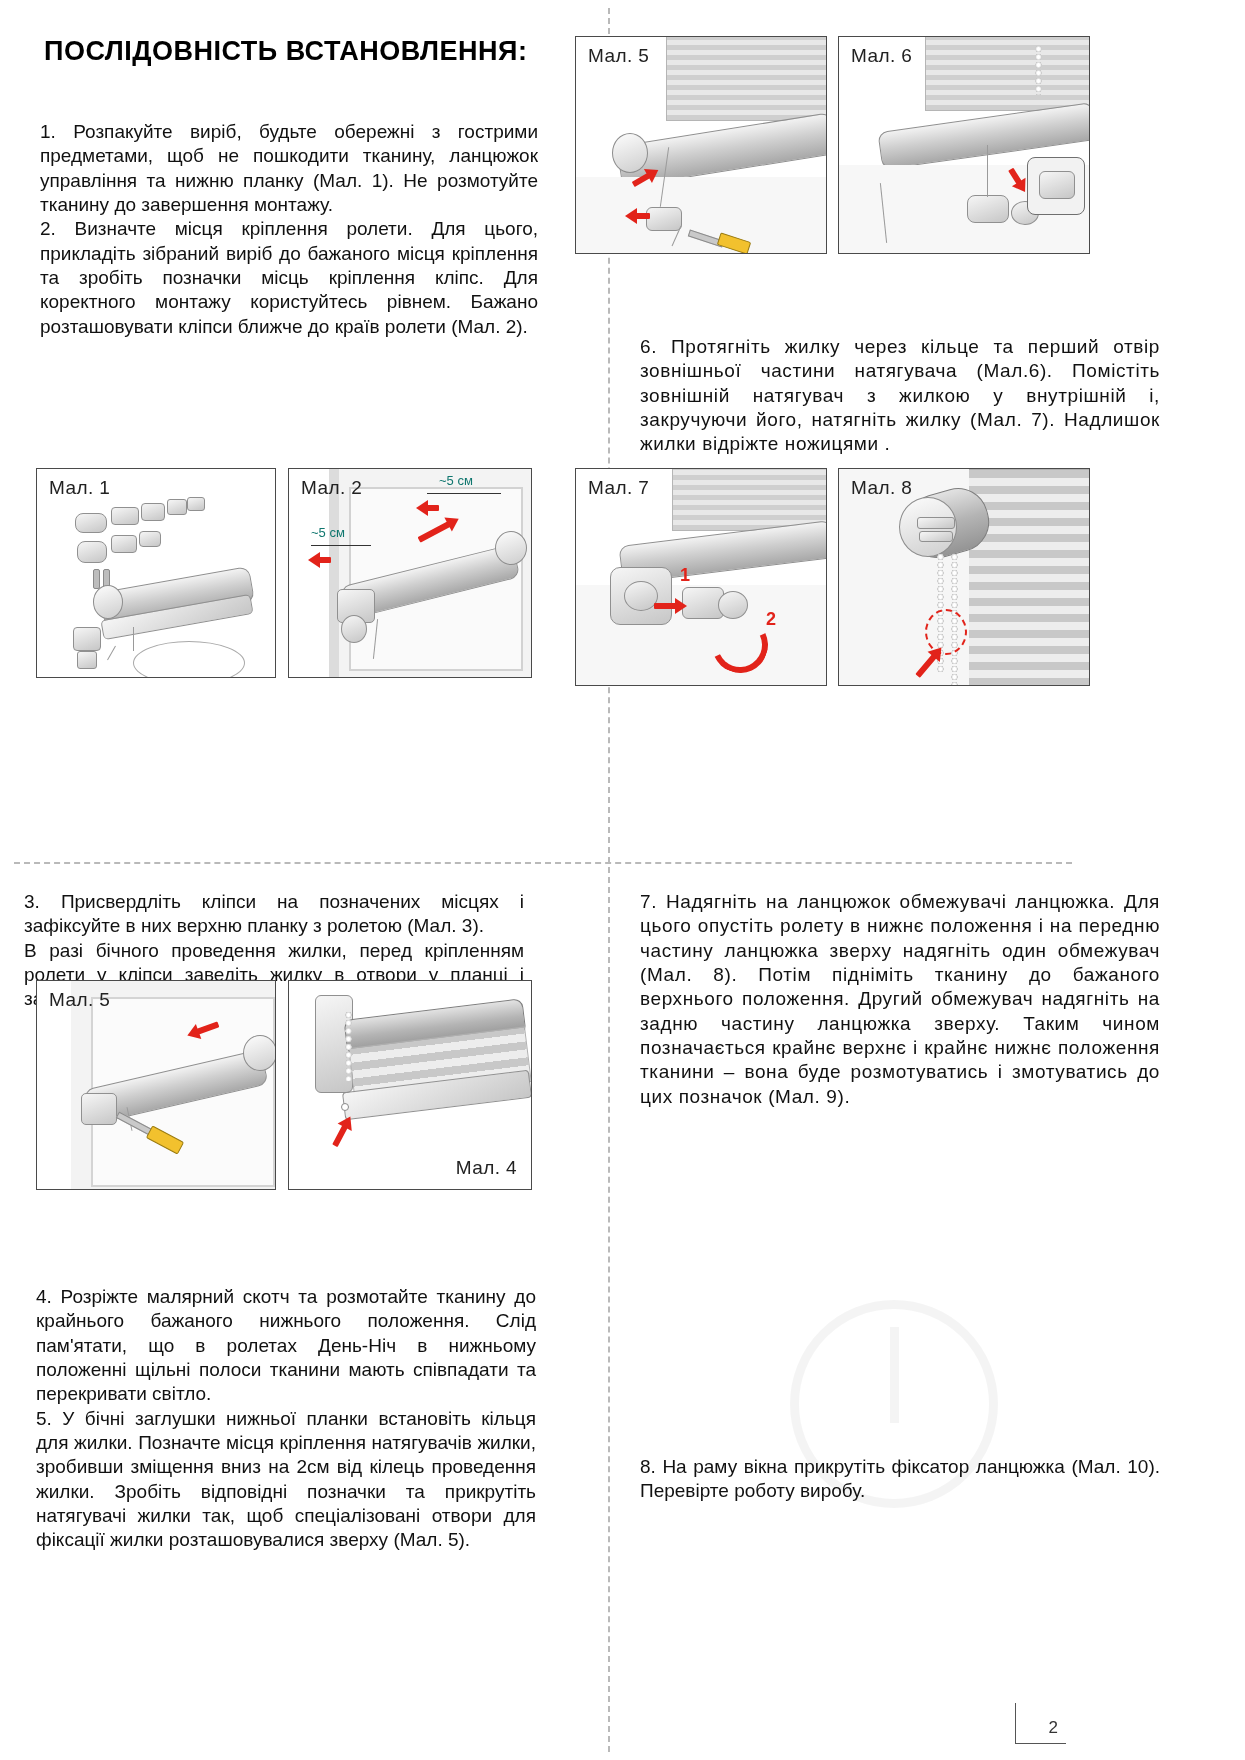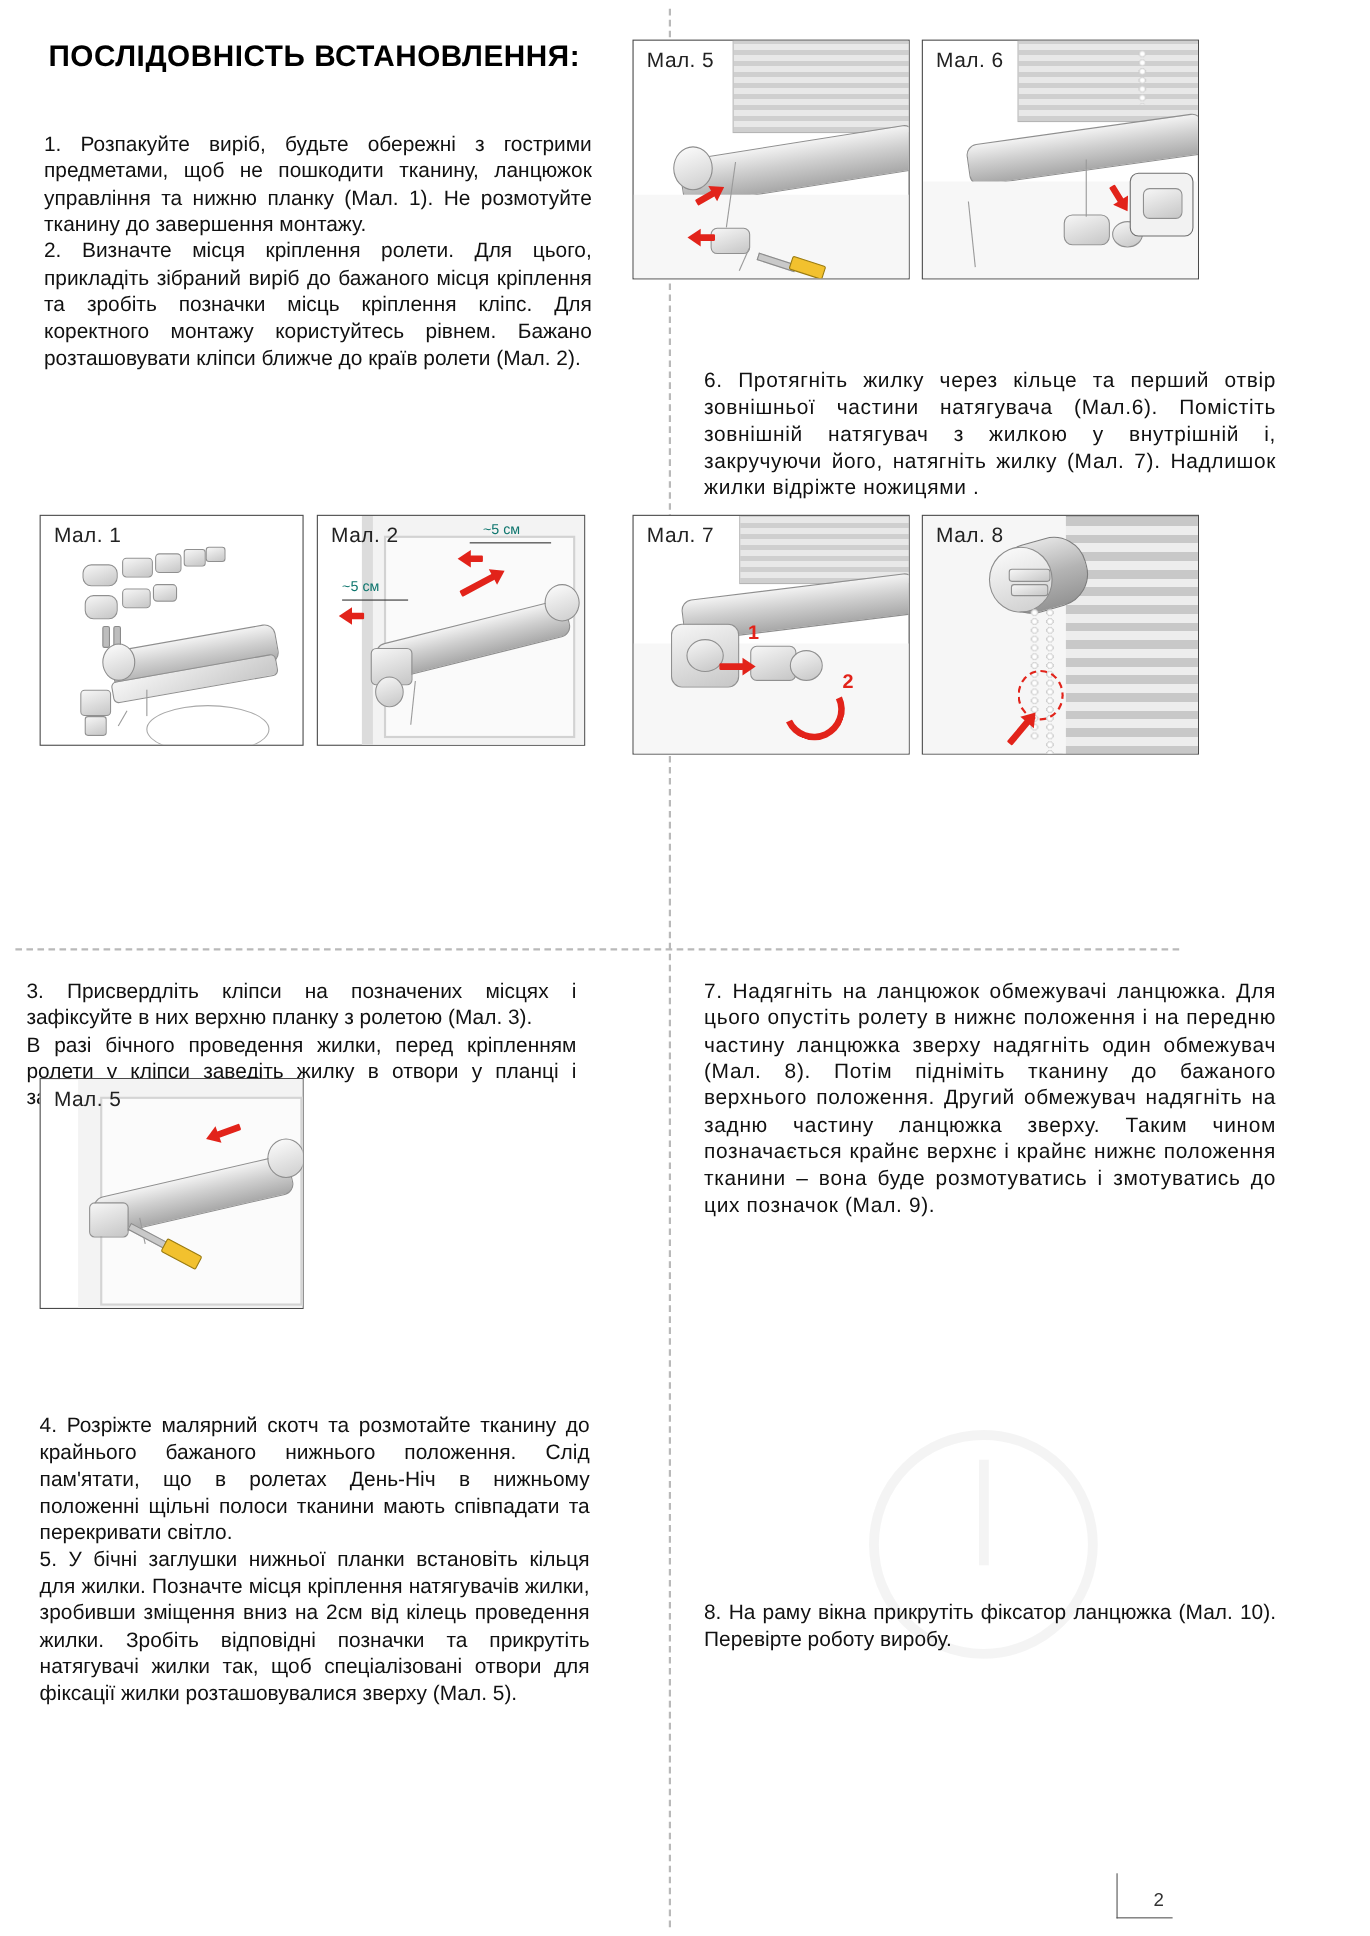--- a/index.html
+++ b/index.html
@@ -406,20 +406,32 @@
       <div class="cap" style="left:206px; top:54px; width:32px; height:34px;"></div>
       <div class="part" style="left:44px; top:112px; width:34px; height:30px; border-radius:5px;"></div>
       <div class="arrow-red left" style="left:160px; top:44px; width:22px; transform: rotate(-20deg);"></div>
       <div class="cord" style="left:92px; top:126px; height:24px; transform: rotate(-12deg);"></div>
       <div class="sd-shaft" style="left:78px; top:140px; width:40px; height:5px; transform: rotate(28deg);"></div>
       <div class="screwdriver" style="left:110px; top:152px; width:34px; height:12px; transform: rotate(28deg);"></div>
     </div>
     <div class="fig-label">Мал. 5</div>
   </div>
 
+  <div class="fig" id="fig4">
+    <div class="ill">
+      <div class="part" style="left:26px; top:14px; width:36px; height:96px; border-radius:6px;"></div>
+      <div class="tube-dark" style="left:56px; top:28px; width:178px; height:34px; transform: rotate(-7deg);"></div>
+      <div class="fabric2" style="left:62px; top:56px; width:176px; height:54px; transform: rotate(-7deg);"></div>
+      <div class="part" style="left:54px; top:100px; width:186px; height:26px; border-radius:4px; transform: rotate(-7deg);"></div>
+      <div class="chain" style="left:56px; top:30px; height:70px;"></div>
+      <div class="arrow-red" style="left:40px; top:152px; width:22px; transform: rotate(-62deg);"></div>
+      <div style="position:absolute; left:52px; top:122px; width:6px; height:6px; background:#fff; border:1.4px solid #8a8a8a; border-radius:50%;"></div>
+    </div>
+    <div class="fig-label right">Мал. 4</div>
+  </div>
 
 
 
   <div class="watermark"></div>
 
   <div class="page-num-line"></div>
   <div class="page-num">2</div>
 
 </div>
 

